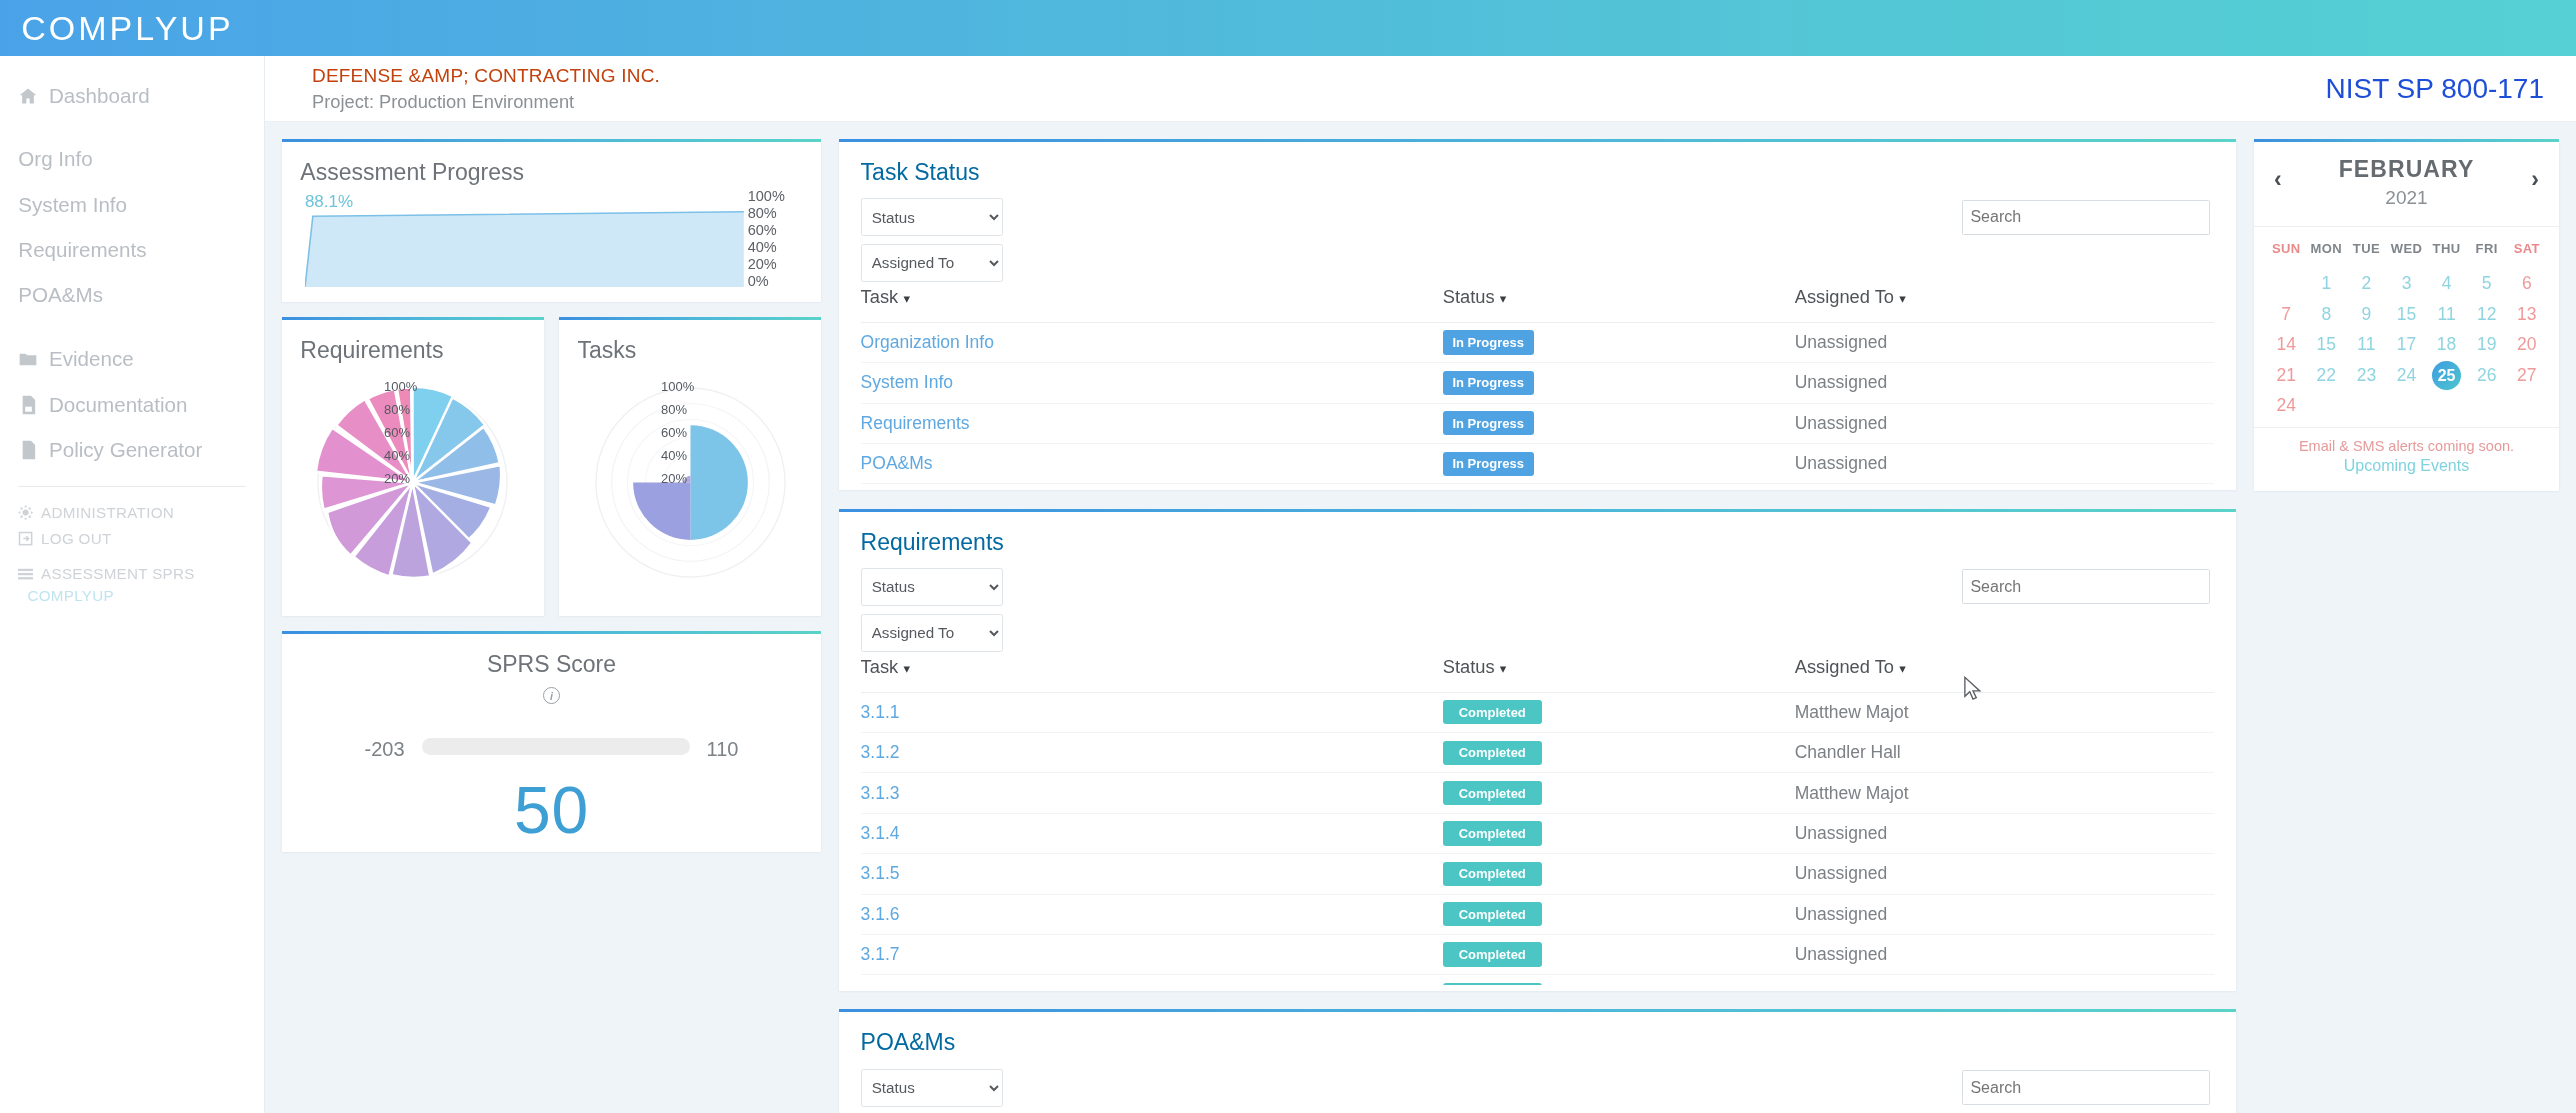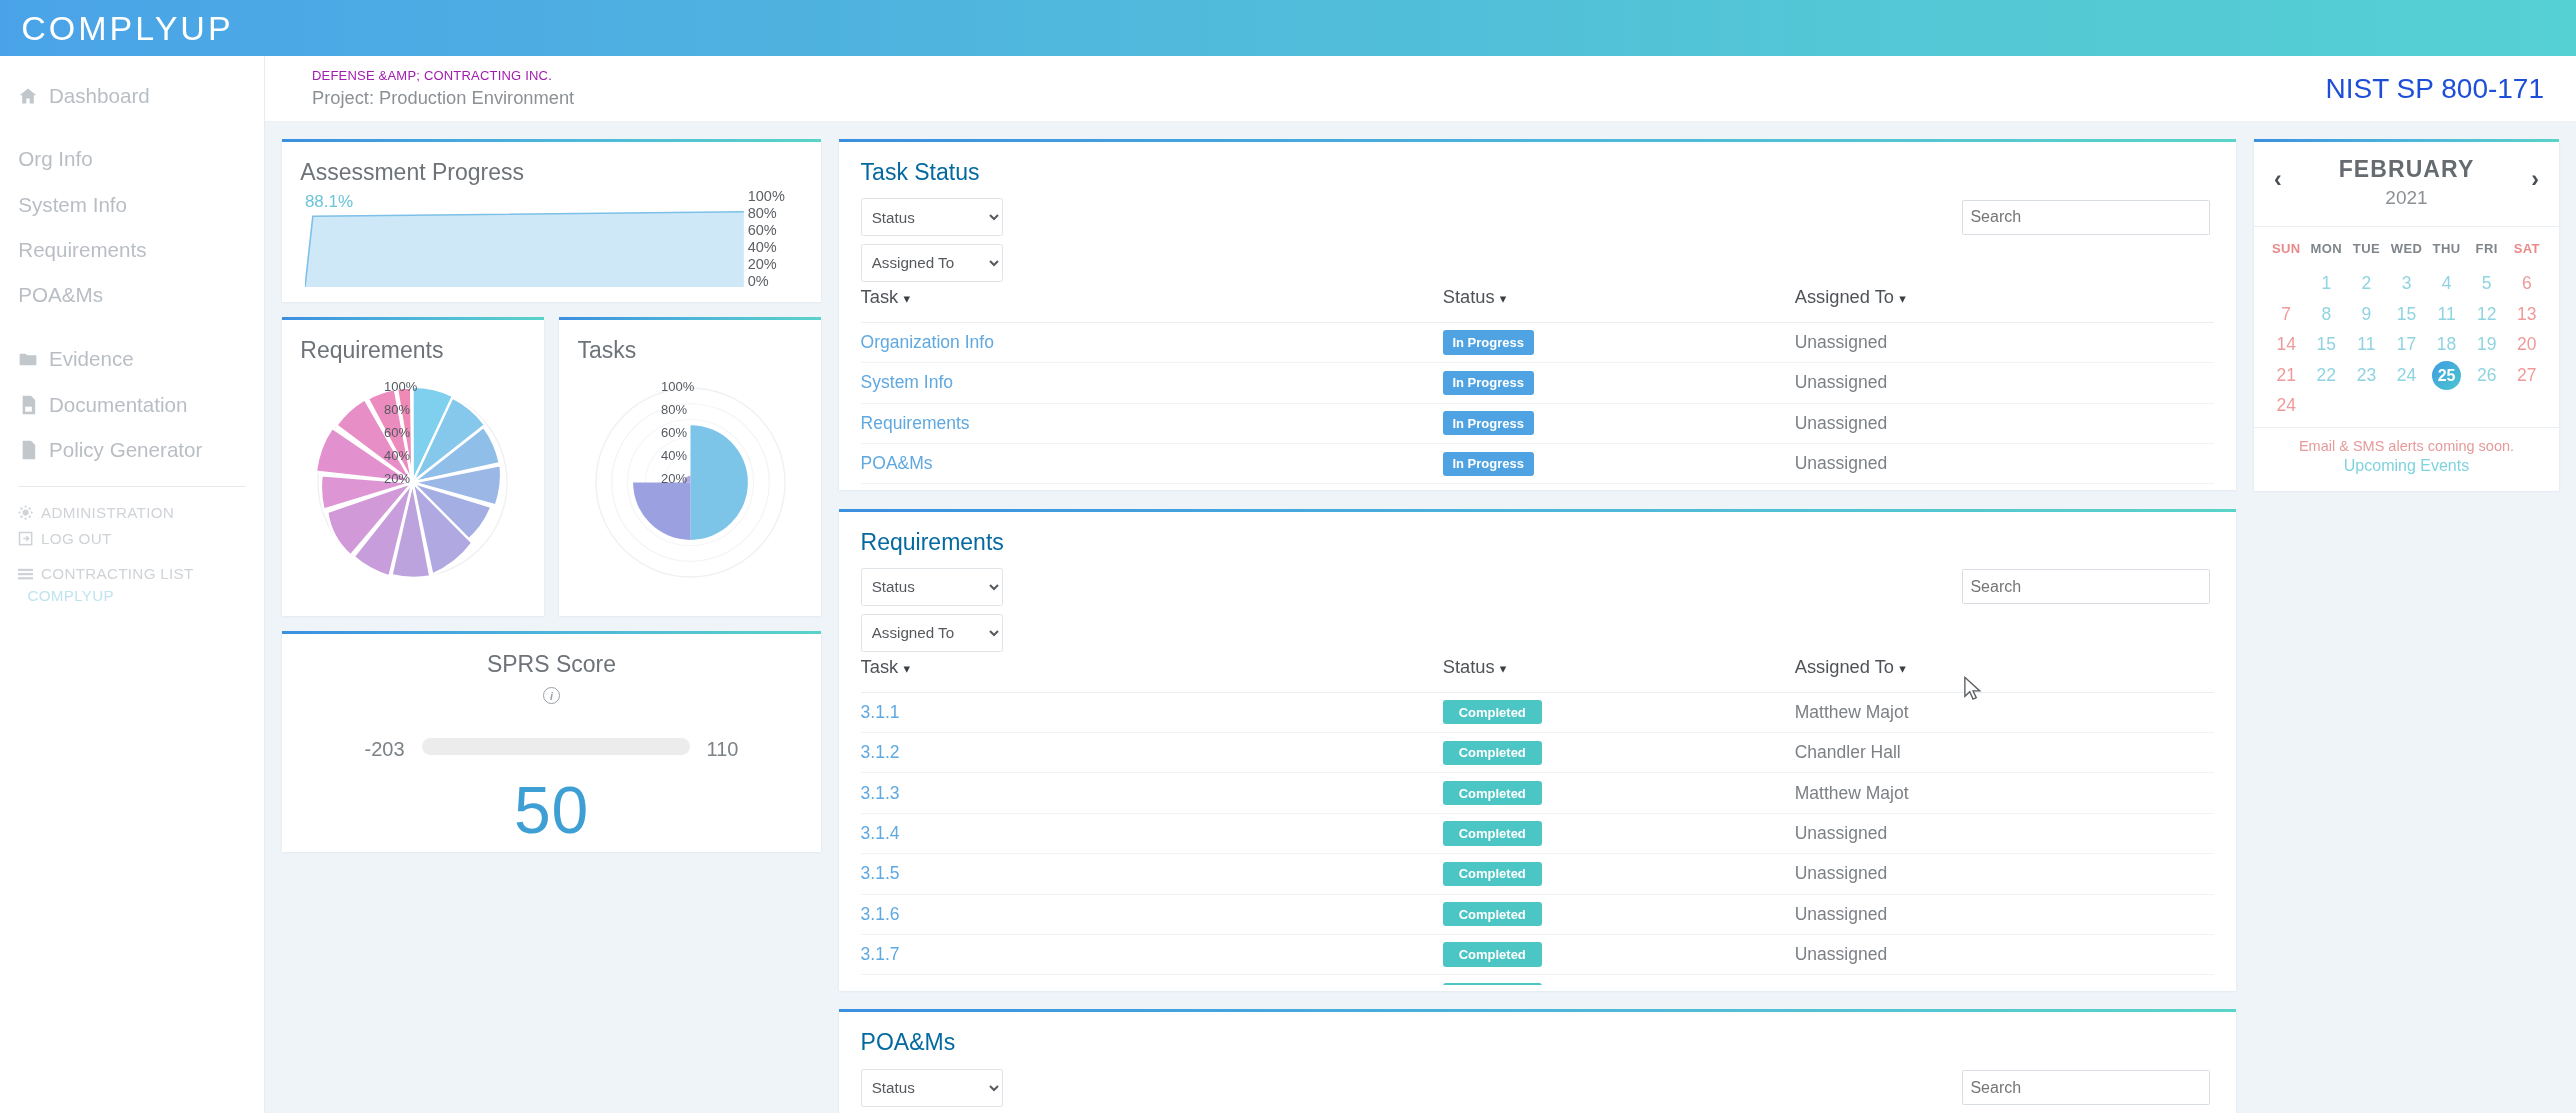--- a/index.html
+++ b/index.html
@@ -51,21 +51,21 @@
   .brand-link { padding-left: 27.4px; color: #bfe4ef; font-size: 15.2px; letter-spacing:0.3px; cursor:pointer; }
 
   
   .page-header {
     position: absolute; left: 265px; top: 56px; width: 2311px; height: 66px;
     background: #ffffff; border-bottom: 0.8px solid #eef1f3;
     display:flex; align-items:center; justify-content:space-between;
     padding: 0 32px 0 47px;
   }
   .org-block { line-height: 1.38; }
-  .org-name { color:#a21caf; font-size: 13px; letter-spacing:0.2px; }
+  .org-name { color:#c2410c; font-size: 19px; letter-spacing:0.2px; }
   .org-proj { color:#8c9196; font-size: 18.3px; }
   .std-label { color:#1d4ed8; font-size: 28px; }
 
   
   .content {
     position: absolute; left: 265px; top: 122px; width: 2311px; height: 992px;
     background: #eef4f8;
     padding: 17px 17px 0 17px;
     display: flex; gap: 18.3px;
   }
@@ -276,21 +276,21 @@
     </div>
     <div style="height:9.1px"></div>
     <div class="small-item">
       <span class="nav-icon">
         <svg width="15.2" height="12.2" viewBox="0 0 20 16" fill="#cfd3d7">
             <rect x="0" y="1" width="20" height="3"></rect>
             <rect x="0" y="6.5" width="20" height="3"></rect>
             <rect x="0" y="12" width="20" height="3"></rect>
           </svg>
       </span>
-      <span>CONTRACTING LIST</span>
+      <span>ASSESSMENT SPRS</span>
     </div>
     <div class="brand-link">COMPLYUP</div>
   </div>
 
   <div class="page-header">
     <div class="org-block">
       <div class="org-name">DEFENSE &amp;AMP; CONTRACTING INC.</div>
       <div class="org-proj">Project: Production Environment</div>
     </div>
     <div class="std-label">NIST SP 800-171</div>

